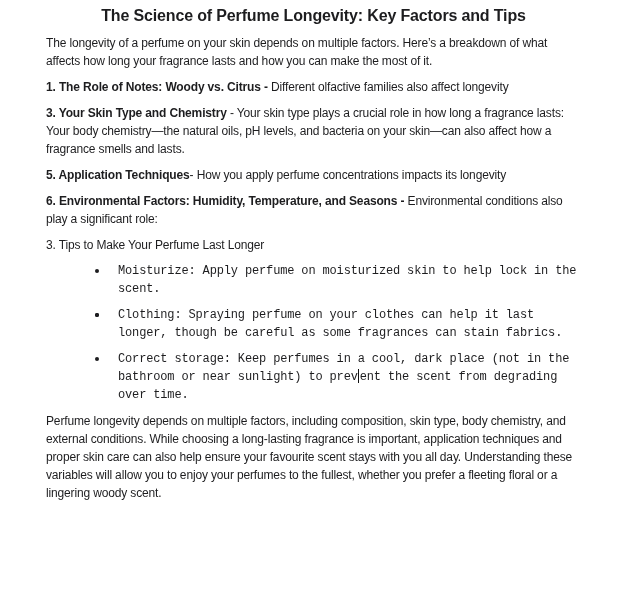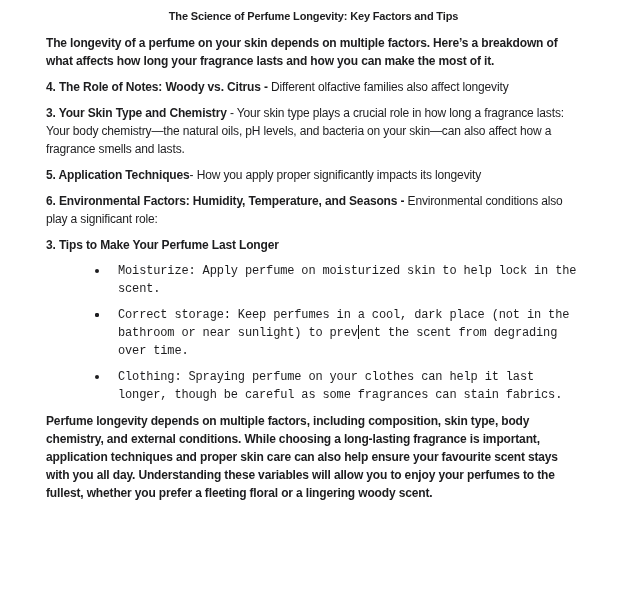--- a/index.html
+++ b/index.html
@@ -14,33 +14,33 @@
     width: 625px;
     min-height: 600px;
     padding: 7px 44px 10px 46px;
     font-family: "Liberation Sans", sans-serif;
     font-size: 12px;
     line-height: 18px;
     letter-spacing: -0.15px;
     color: #1d1d1f;
   }
   .doc-title {
-    font-size: 11px;
+    font-size: 16px;
     font-weight: 700;
     text-align: center;
     margin: 0 0 9px 0;
   }
   .para {
     margin: 0 0 8px 0;
   }
   .b {
     font-weight: 700;
   }
   .bold-para {
-    font-weight: 700;
+    font-weight: 400;
   }
   ul.tips {
     list-style: none;
     margin: 0 0 8px 45px;
     padding: 0;
     font-family: Liberation Mono, monospace;
   }
   ul.tips li {
     position: relative;
     padding-left: 27px;
@@ -67,33 +67,33 @@
 </head>
 <body>
 
 <div class="page">
 
   <h1 class="doc-title">The Science of Perfume Longevity: Key Factors and Tips</h1>
 
   <p class="para bold-para">The longevity of a perfume on your skin depends on multiple factors. Here’s a breakdown of what affects how long your fragrance lasts and how you can make the most of it.</p>
 
 
-  <p class="para"><span class="b">4. The Role of Notes: Woody vs. Citrus -</span><span> Different olfactive families also affect longevity</span></p>
+  <p class="para"><span class="b">1. The Role of Notes: Woody vs. Citrus -</span><span> Different olfactive families also affect longevity</span></p>
 
   <p class="para"><span class="b">3. Your Skin Type and Chemistry</span><span> - Your skin type plays a crucial role in how long a fragrance lasts: Your body chemistry—the natural oils, pH levels, and bacteria on your skin—can also affect how a fragrance smells and lasts.</span></p>
 
 
-  <p class="para"><span class="b">5. Application Techniques</span><span>- How you apply proper significantly impacts its longevity</span></p>
+  <p class="para"><span class="b">5. Application Techniques</span><span>- How you apply perfume concentrations impacts its longevity</span></p>
 
   <p class="para"><span class="b">6. Environmental Factors: Humidity, Temperature, and Seasons -</span><span> Environmental conditions also play a significant role:</span></p>
 
   <p class="para bold-para">3. Tips to Make Your Perfume Last Longer</p>
 
   <ul class="tips">
     <li><span class="dot"></span><span>Moisturize: Apply perfume on moisturized skin to help lock in the scent.</span></li>
     <li><span class="dot"></span></li>
+    <li><span class="dot"></span><span>Clothing: Spraying perfume on your clothes can help it last longer, though be careful as some fragrances can stain fabrics.</span></li>
     <li><span class="dot"></span><span>Correct storage: Keep perfumes in a cool, dark place (not in the bathroom or near sunlight) to prev</span><span class="caret"></span><span>ent the scent from degrading over time.</span></li>
-    <li><span class="dot"></span><span>Clothing: Spraying perfume on your clothes can help it last longer, though be careful as some fragrances can stain fabrics.</span></li>
   </ul>
 
   <p class="para bold-para">Perfume longevity depends on multiple factors, including composition, skin type, body chemistry, and external conditions. While choosing a long-lasting fragrance is important, application techniques and proper skin care can also help ensure your favourite scent stays with you all day. Understanding these variables will allow you to enjoy your perfumes to the fullest, whether you prefer a fleeting floral or a lingering woody scent.</p>
 
 </div>
 
 </body></html>

